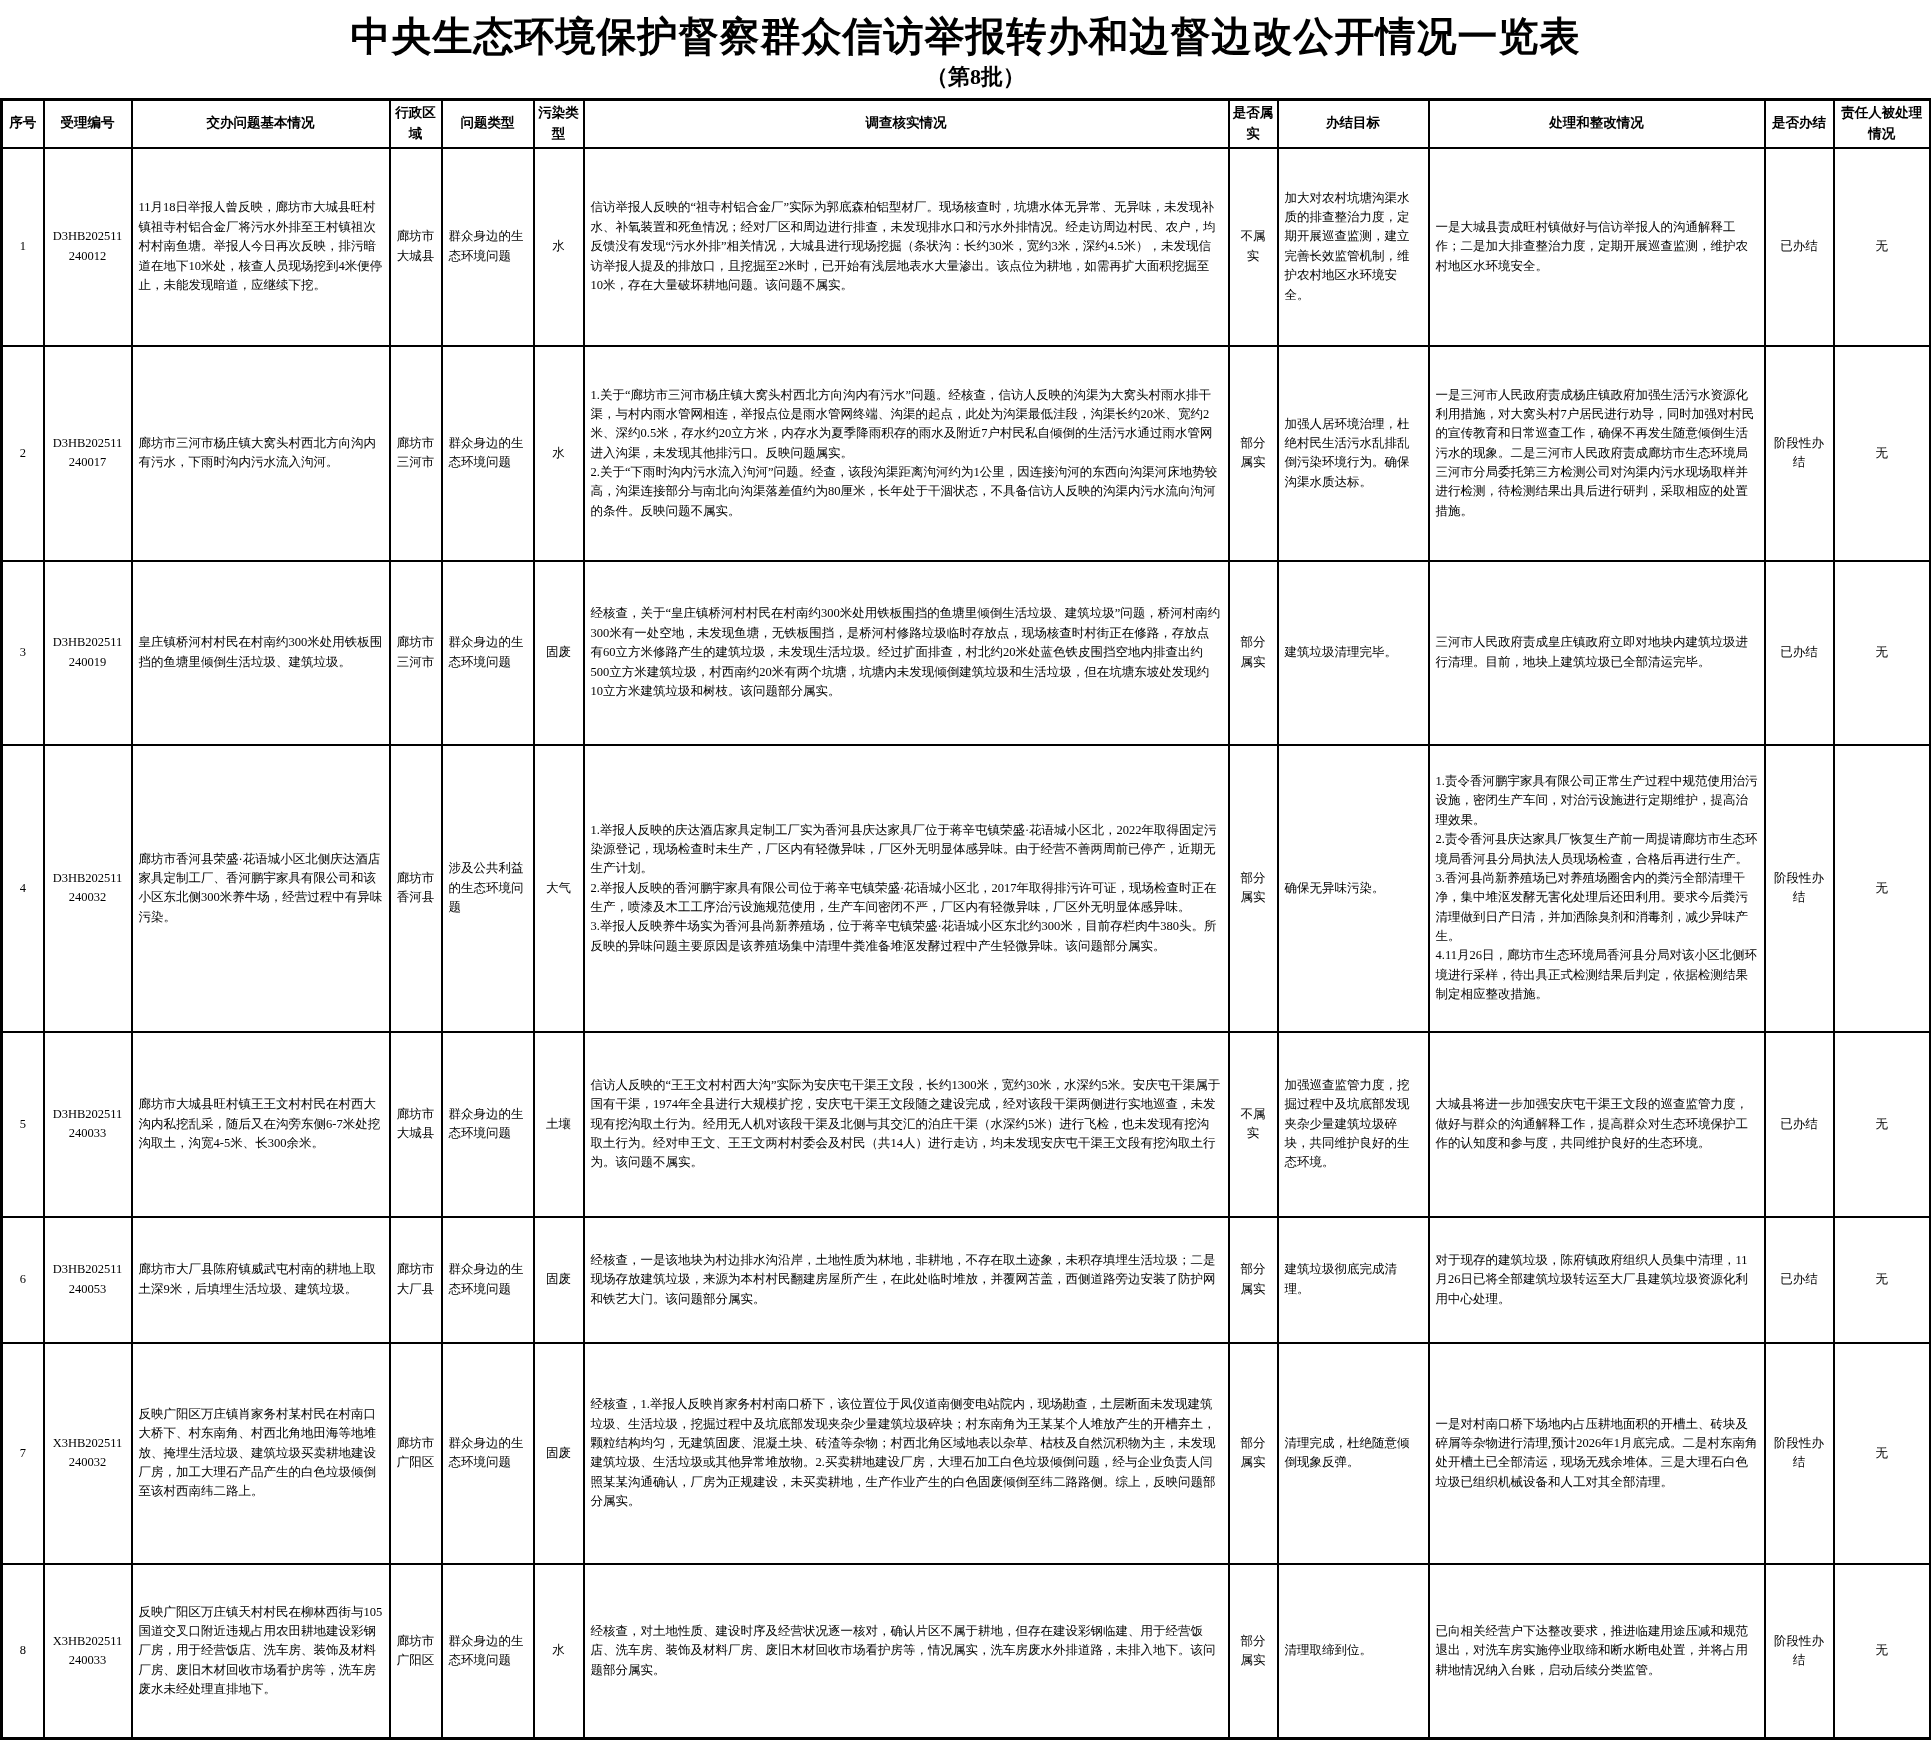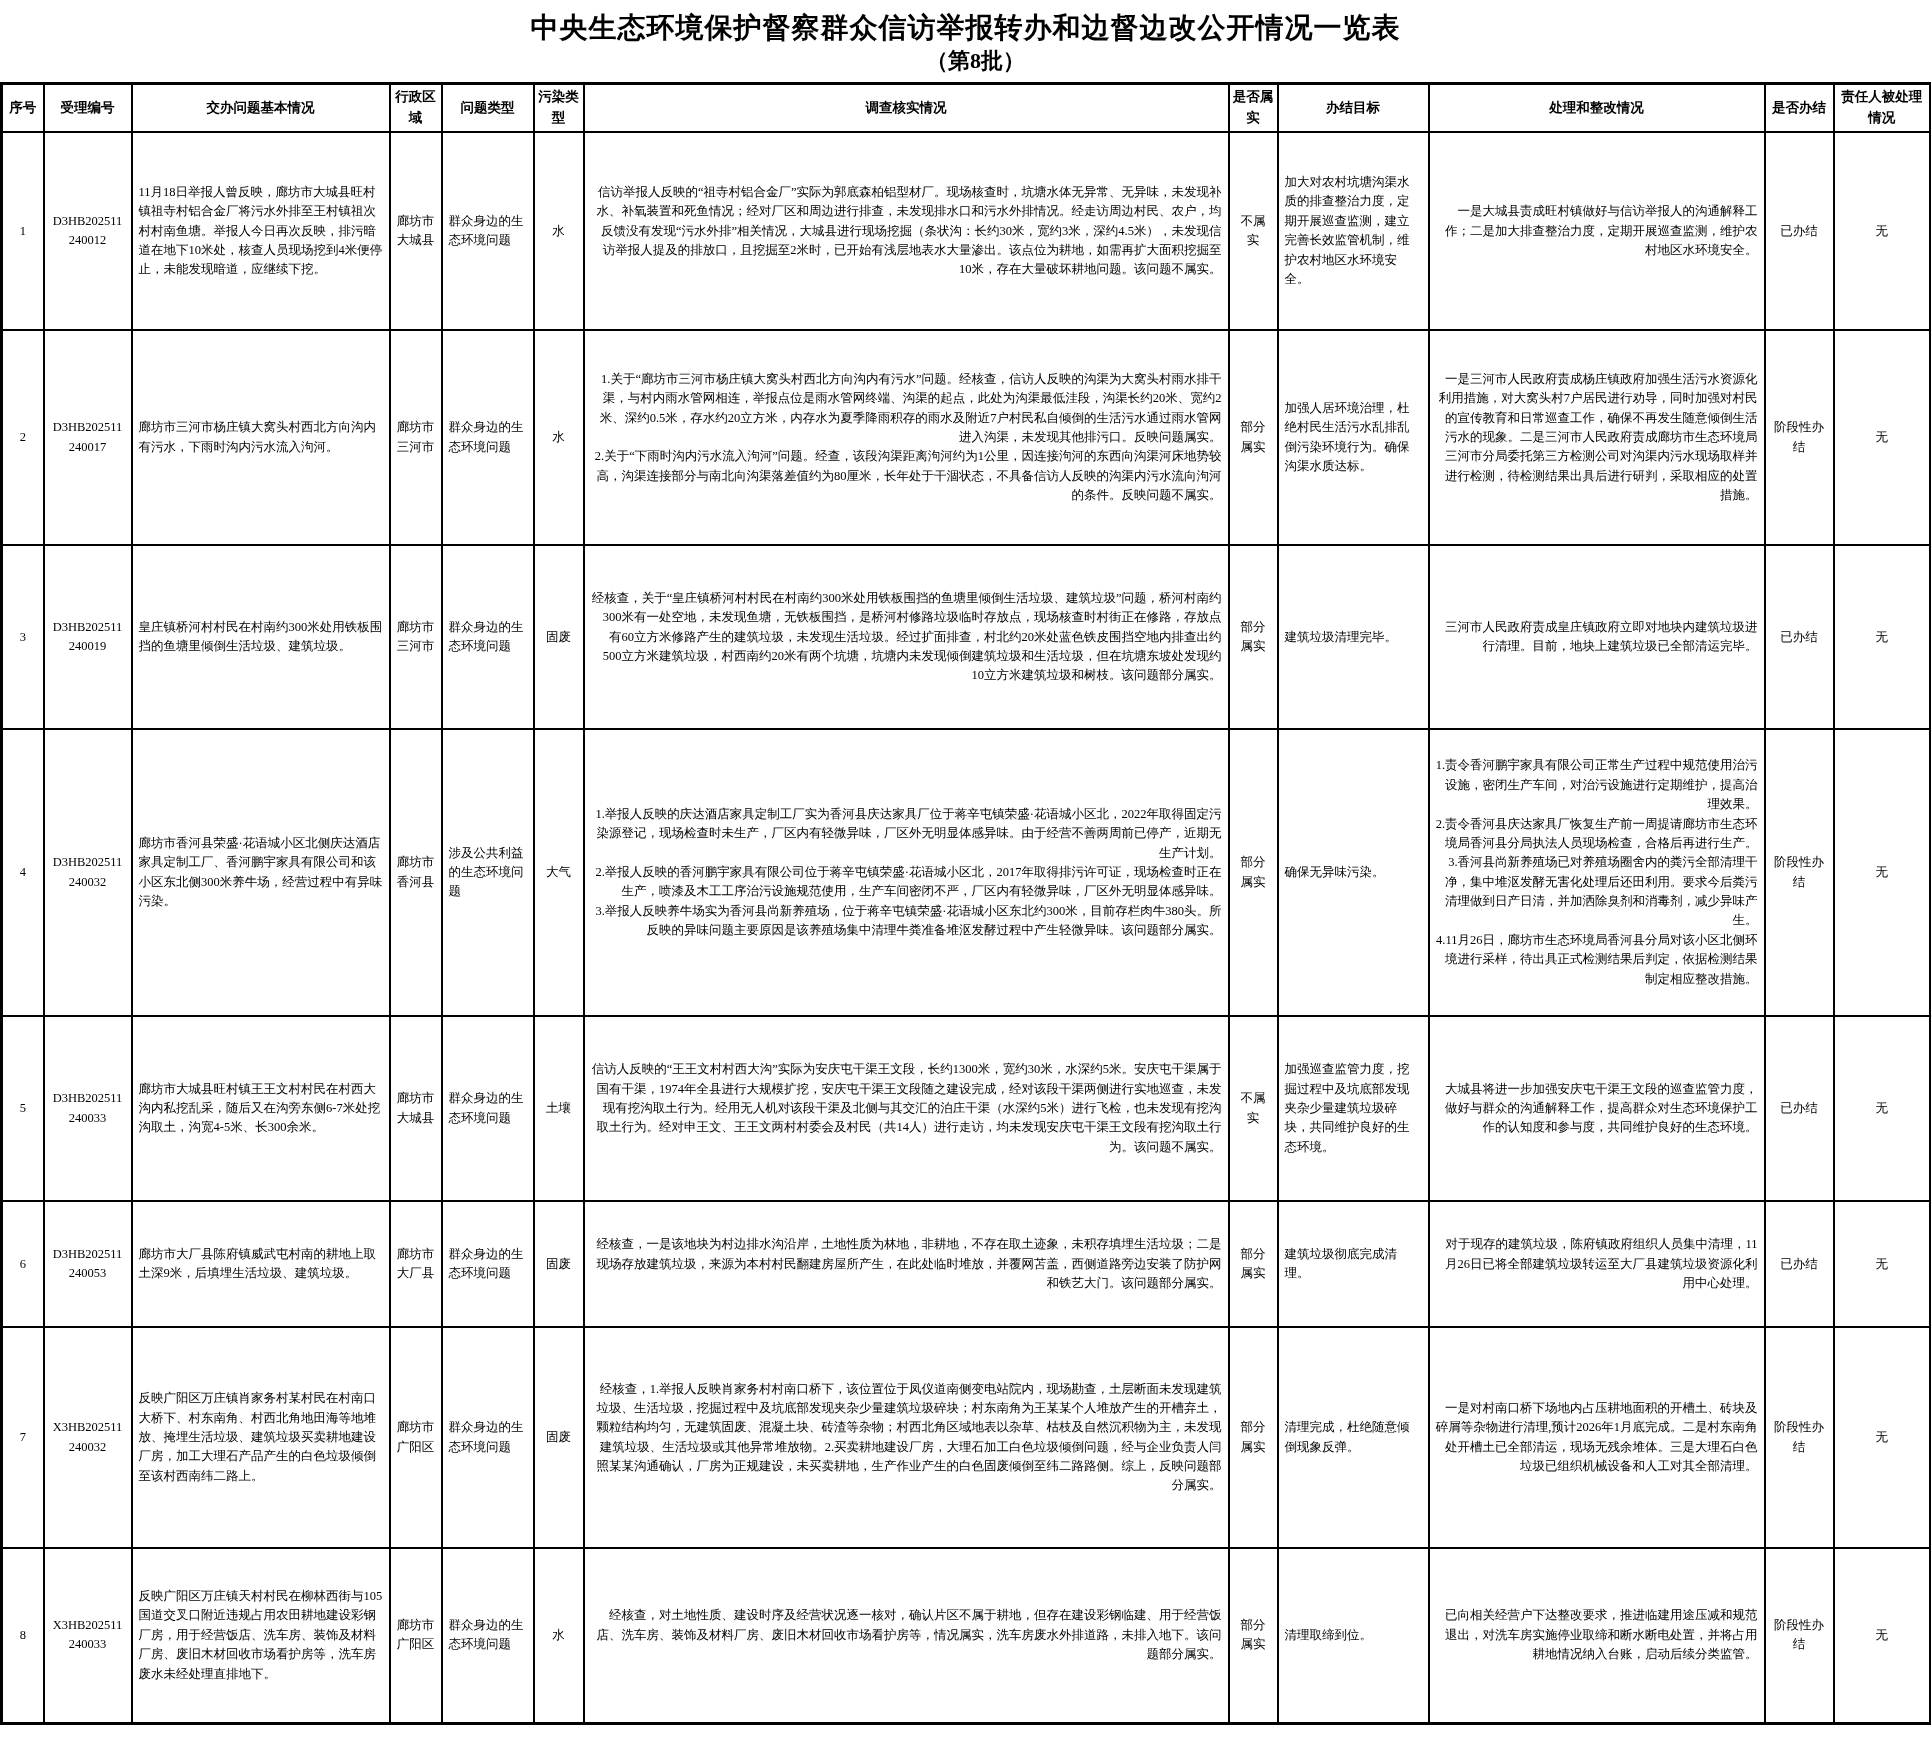--- a/index.html
+++ b/index.html
@@ -2,21 +2,21 @@
 <html><head>
 <meta charset="utf-8">
 <style>
   html, body { margin:0; padding:0; background:#ffffff; color:#000; }
   body { width:1931px; font-family:"Liberation Serif", serif; }
   .page { padding:4px 0 0 0; }
   .doc-title {
     text-align:center;
     font-family:"Liberation Sans", sans-serif;
     font-weight:bold;
-    font-size:28px;
+    font-size:40px;
     line-height:1.3;
     margin:6px 0 0 0;
     letter-spacing:1px;
   }
   .doc-subtitle {
     text-align:center;
     font-size:22px;
     font-weight:bold;
     margin:0 8px 6px 0;
     padding-left:28px;
@@ -39,21 +39,21 @@
   }
   .report th {
     font-weight:bold;
     font-size:13.5px;
     text-align:center;
     height:46px;
     padding:2px 3px;
   }
   td.c-center { text-align:center; }
   td.c-left { text-align:left; }
-  td.pre { white-space:pre-wrap;text-align:right; }
+  td.pre { white-space:pre-wrap; }
   td.brk { word-break:break-all; }
   
   tbody tr:nth-child(1) > td { height:198px; }
   tbody tr:nth-child(2) > td { height:215px; }
   tbody tr:nth-child(3) > td { height:184px; }
   tbody tr:nth-child(4) > td { height:287px; }
   tbody tr:nth-child(5) > td { height:185px;margin-top:10px; }
   tbody tr:nth-child(6) > td { height:126px; }
   tbody tr:nth-child(7) > td { height:221px; }
   tbody tr:nth-child(8) > td { height:175px; }

